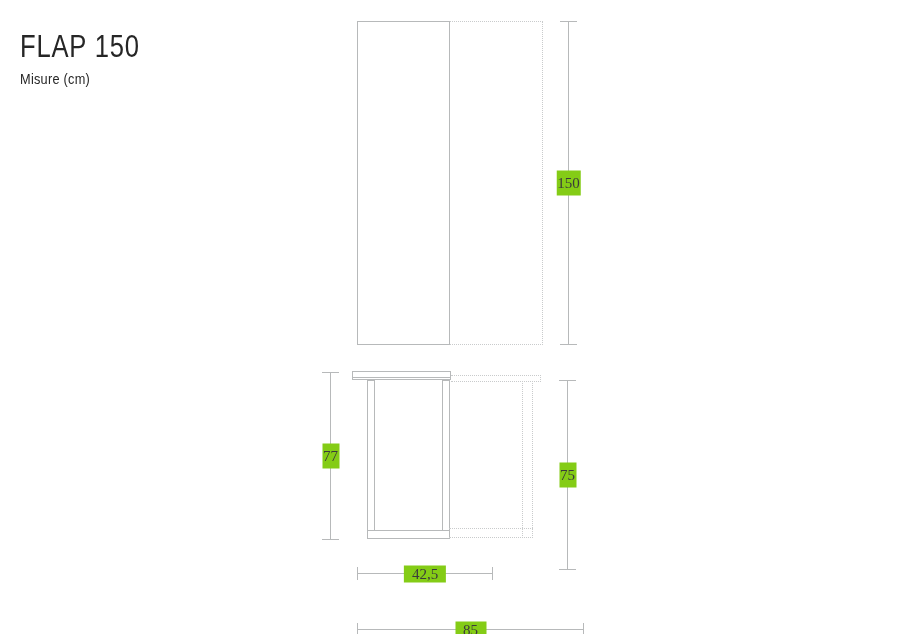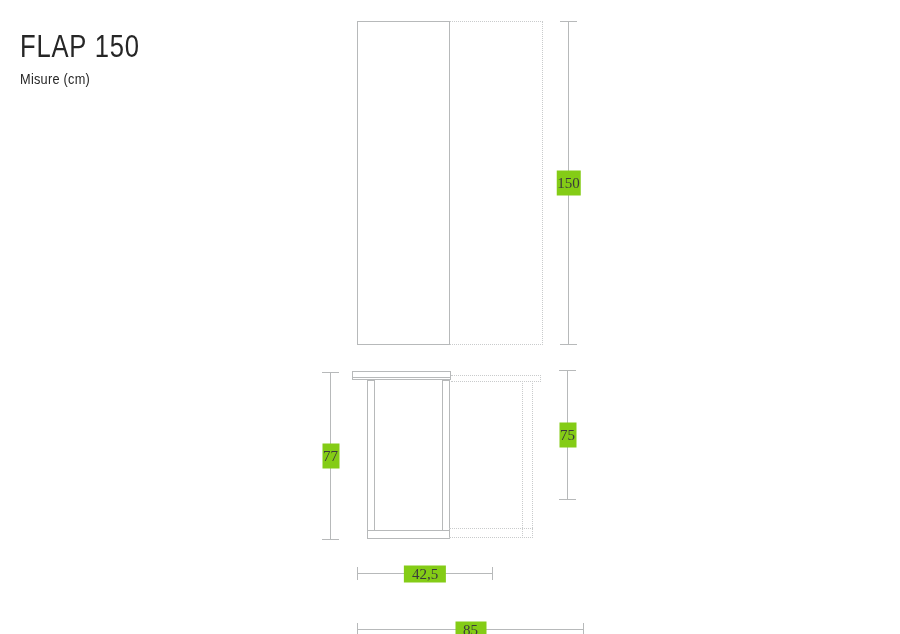--- a/index.html
+++ b/index.html
@@ -87,21 +87,21 @@
     <div class="abs dotted" style="left:522px;top:381px;width:11px;height:157px;"></div>
     <div class="abs dotted noleft" style="left:449px;top:528px;width:84px;height:10px;"></div>
 
     <div class="vdim" style="left:322px;top:372px;height:168px;">
       <div class="tick t"></div>
       <div class="vline"></div>
       <div class="tick b"></div>
       <span class="dimlabel">77</span>
     </div>
 
-    <div class="vdim" style="left:559px;top:370px;height:130px;">
+    <div class="vdim" style="left:559px;top:380px;height:190px;">
       <div class="tick t"></div>
       <div class="vline"></div>
       <div class="tick b"></div>
       <span class="dimlabel">75</span>
     </div>
 
     <div class="hdim" style="left:357px;top:566px;width:93px;">
       <div class="tick l"></div>
       <div class="hline"></div>
       <div class="tick r"></div>

